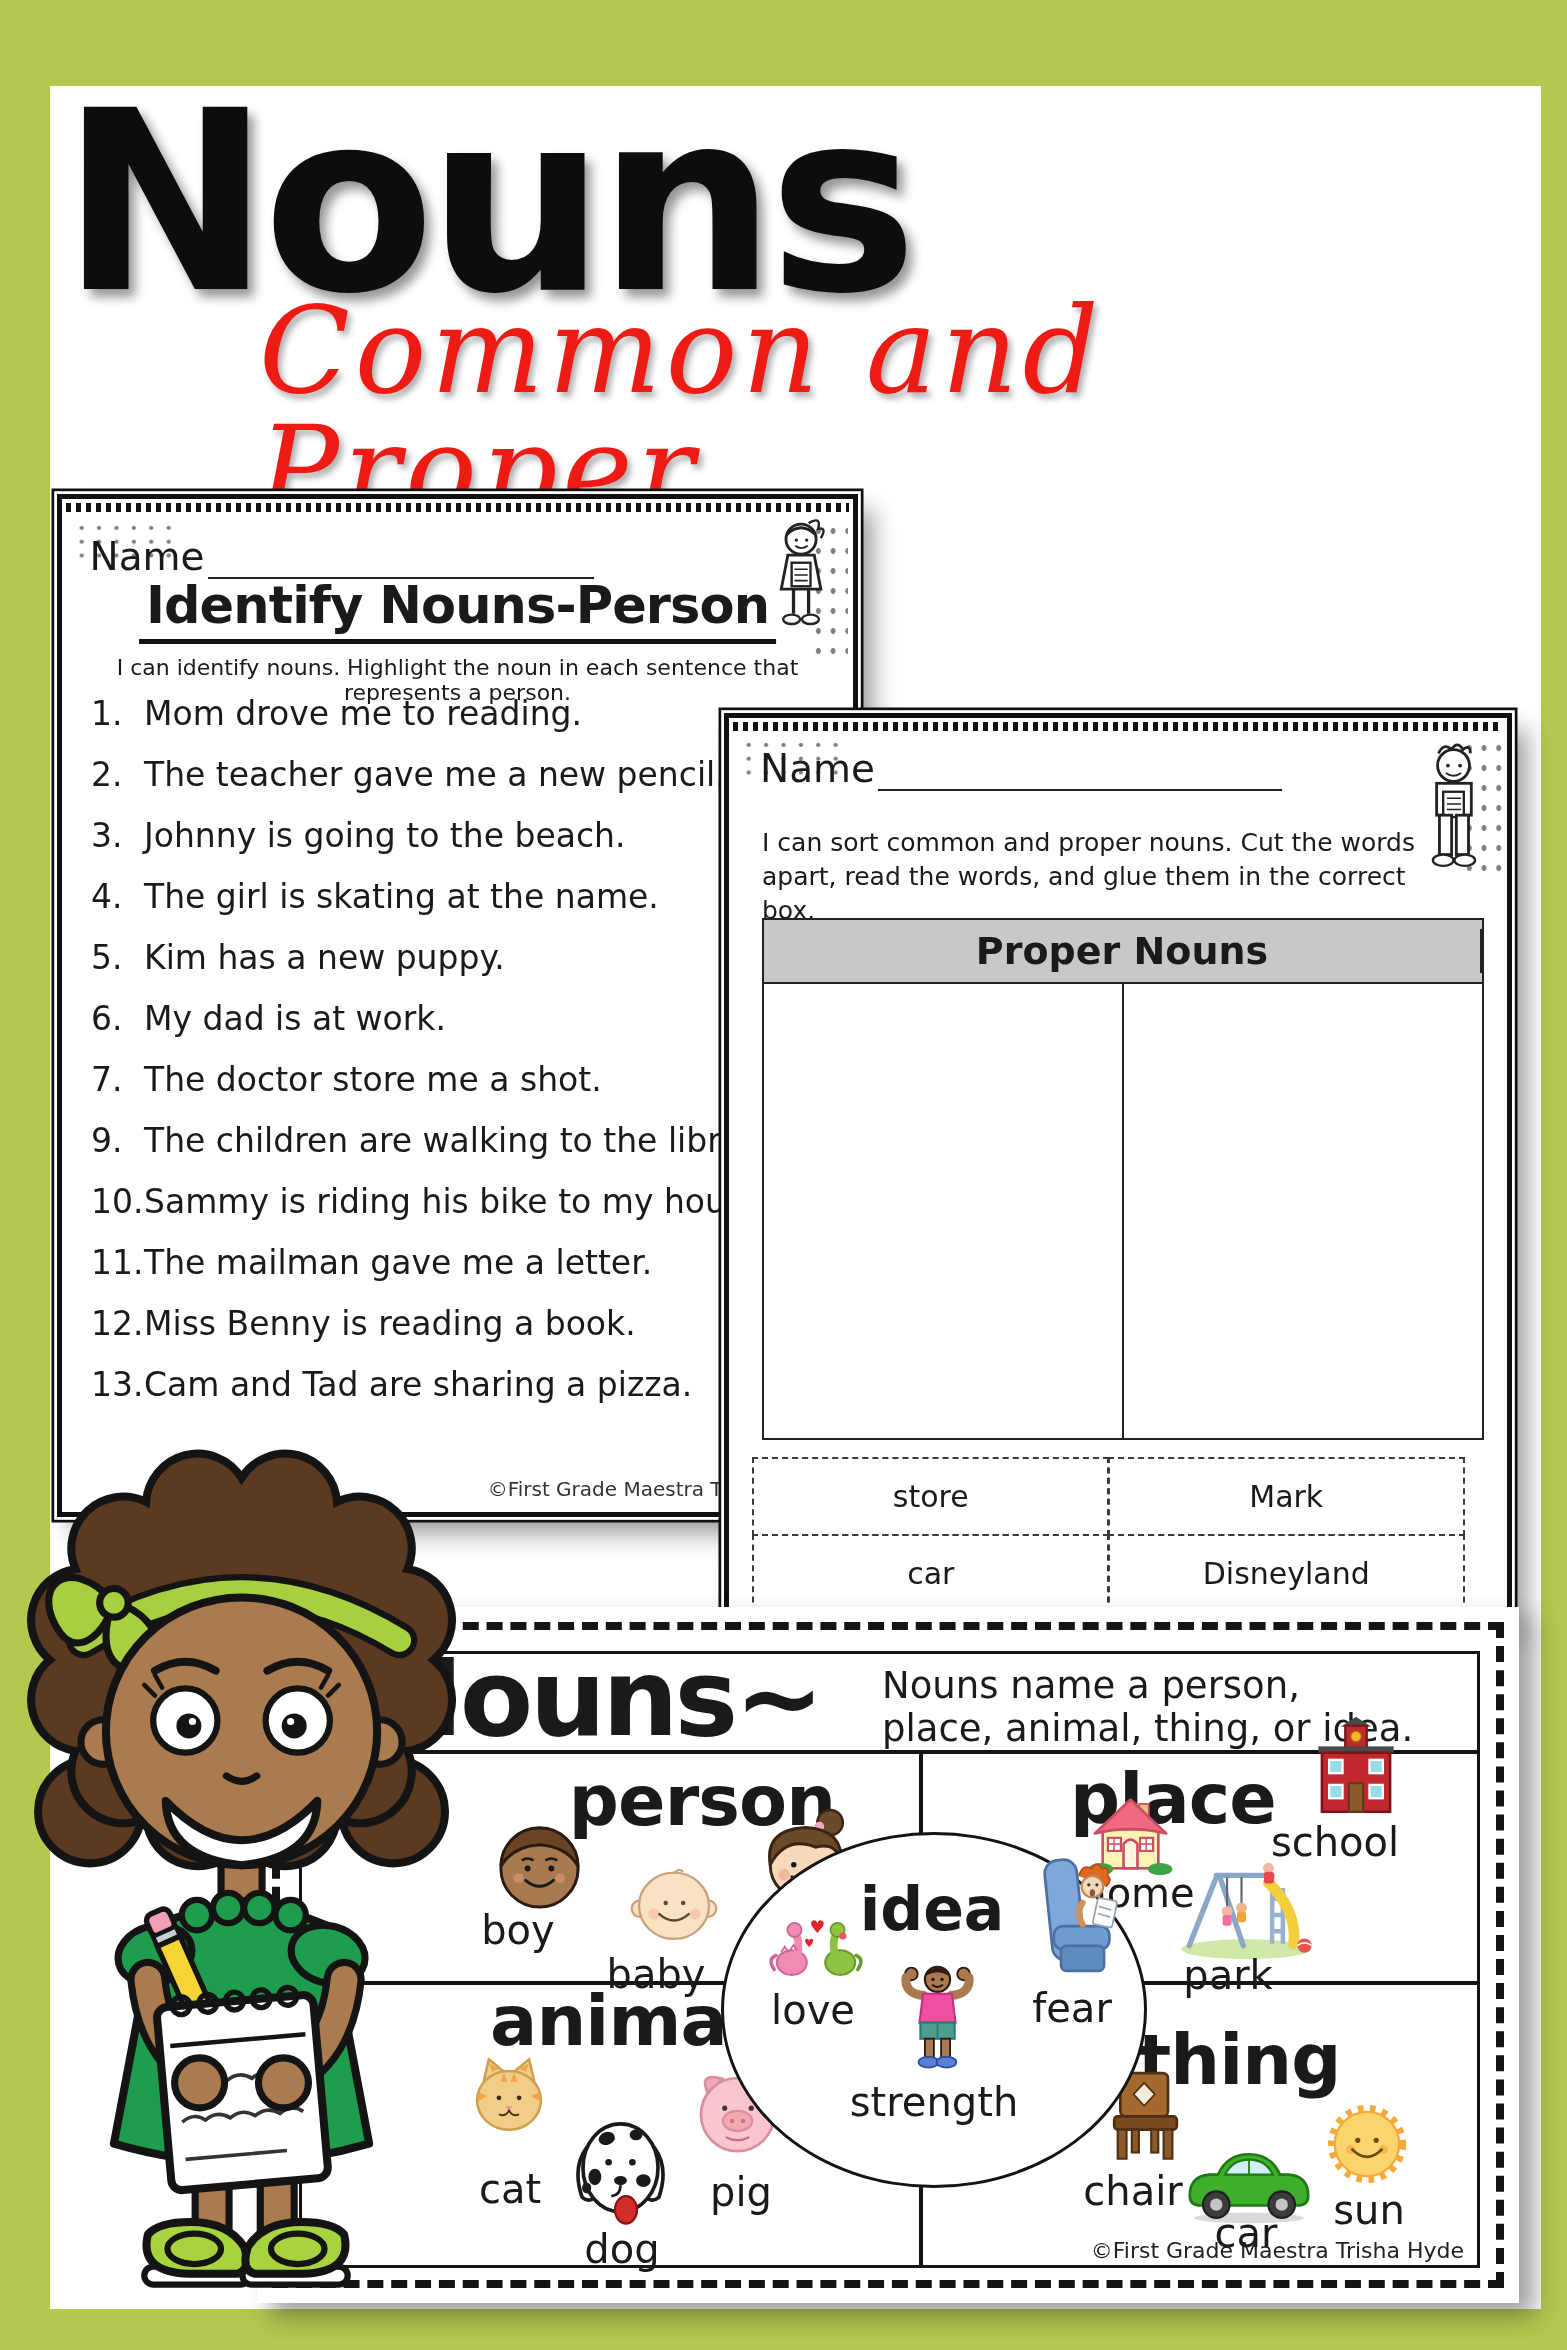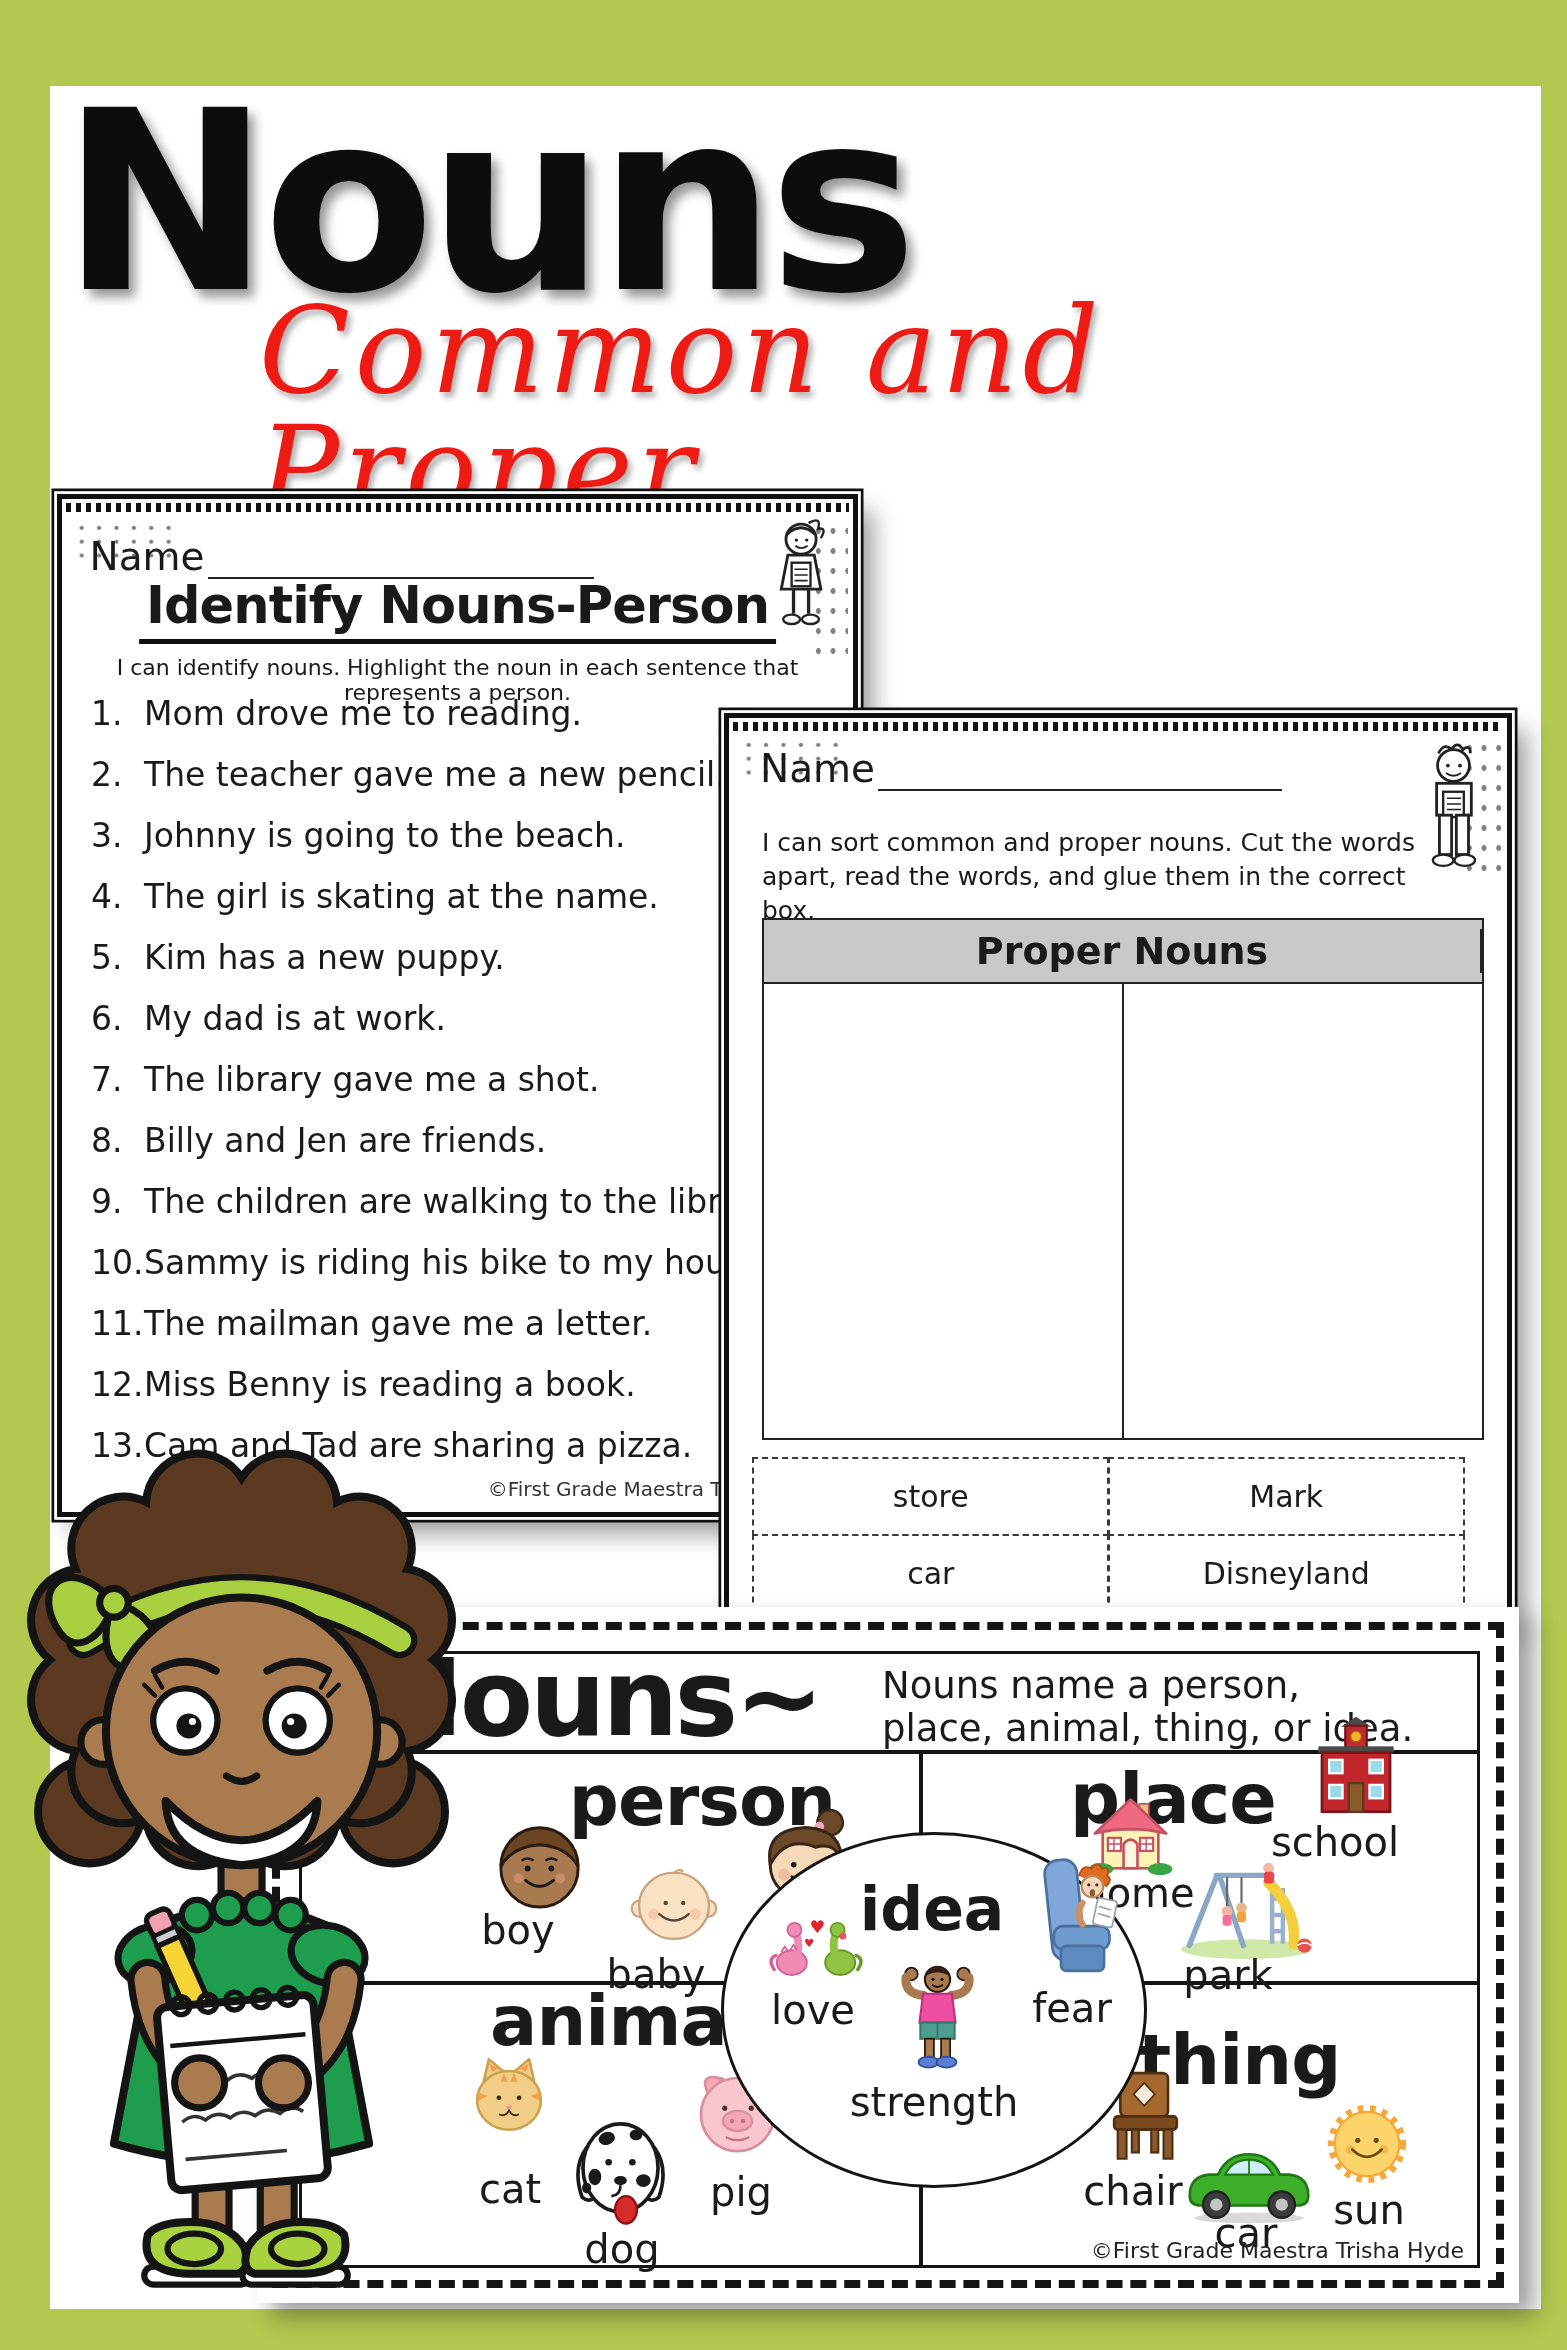--- a/index.html
+++ b/index.html
@@ -89,22 +89,21 @@
   </svg>
   <div class="ws1-title">Identify Nouns-Person</div>
   <div class="ws1-objective">I can identify nouns.  Highlight the noun in each sentence that represents a person.</div>
   <div class="sentences">
     <div class="sent"><span class="num">1.</span><span>Mom drove me to reading.</span></div>
     <div class="sent"><span class="num">2.</span><span>The teacher gave me a new pencil.</span></div>
     <div class="sent"><span class="num">3.</span><span>Johnny is going to the beach.</span></div>
     <div class="sent"><span class="num">4.</span><span>The girl is skating at the name.</span></div>
     <div class="sent"><span class="num">5.</span><span>Kim has a new puppy.</span></div>
     <div class="sent"><span class="num">6.</span><span>My dad is at work.</span></div>
-    <div class="sent"><span class="num">7.</span><span>The library gave me a shot.</span></div>
-    <div class="sent"><span class="num">8.</span><span>Billy and Jen are friends.</span></div>
+    <div class="sent"><span class="num">7.</span><span>The doctor store me a shot.</span></div>
     <div class="sent"><span class="num">9.</span><span>The children are walking to the library.</span></div>
     <div class="sent"><span class="num">10.</span><span>Sammy is riding his bike to my house.</span></div>
     <div class="sent"><span class="num">11.</span><span>The mailman gave me a letter.</span></div>
     <div class="sent"><span class="num">12.</span><span>Miss Benny is reading a book.</span></div>
     <div class="sent"><span class="num">13.</span><span>Cam and Tad are sharing a pizza.</span></div>
   </div>
   <div class="ws-credit">©First Grade Maestra Trisha Hyde</div>
 </section>
 
 <section class="sheet ws2">

